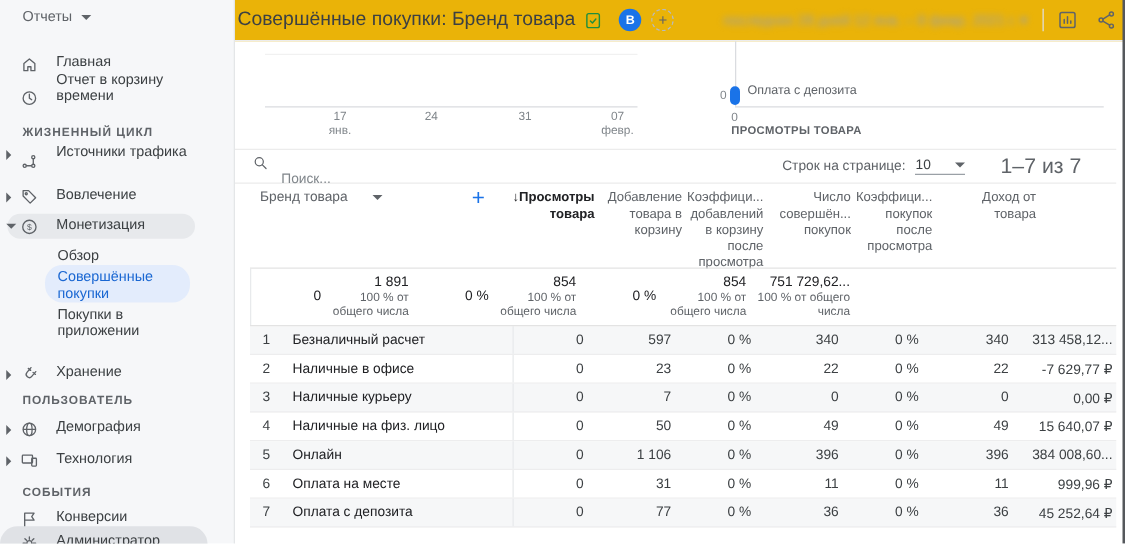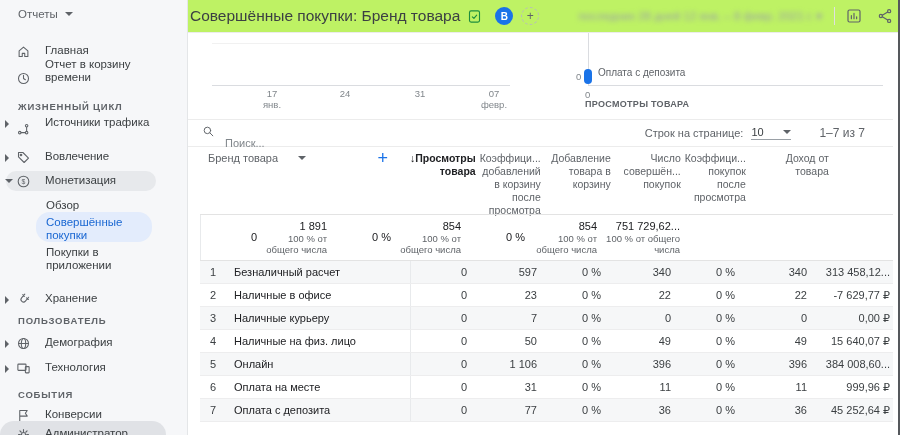--- a/index.html
+++ b/index.html
@@ -18,21 +18,21 @@
   .nav-icon svg{width:15px;height:15px;stroke:#5f6368;fill:none;stroke-width:1.7;stroke-linecap:round;stroke-linejoin:round;}
   .nav-label{position:absolute;left:45px;top:0;font-size:11.5px;line-height:13px;color:#3c4043;max-width:120px;}
   .nav-section{position:absolute;left:18px;font-size:9.5px;font-weight:600;letter-spacing:.8px;color:#5f6368;}
   .pill-gray{position:absolute;left:6px;top:171px;width:150px;height:20px;background:#e7e9ec;border-radius:10px;}
   .nav-sub{position:absolute;left:46px;font-size:11.5px;line-height:13px;color:#3c4043;max-width:115px;cursor:pointer;}
   .pill-blue{position:absolute;left:36px;top:212px;width:116px;height:30px;background:#e3ecfc;border-radius:14px;}
   .sub-selected{color:#1a67d2;}
   .admin-pill{position:absolute;left:0px;top:421px;width:166px;height:28px;background:#e0e2e6;border-radius:14px;}
 
   
-  .topbar{position:absolute;left:188px;top:0;width:712px;height:33px;background:#bef264;
+  .topbar{position:absolute;left:188px;top:0;width:712px;height:33px;background:#eab308;
           border-bottom:1px solid #ececec;box-sizing:border-box;display:flex;align-items:center;}
   .page-title{font-size:15.5px;font-weight:400;color:#3c4043;margin:0 0 0 2px;}
   .doc-check{margin-left:7px;width:15px;height:15px;}
   .doc-check svg{width:15px;height:15px;stroke:#1e8e3e;fill:none;stroke-width:1.8;stroke-linecap:round;stroke-linejoin:round;}
   .avatar{margin-left:13px;width:18px;height:18px;border-radius:50%;background:#1a73e8;color:#fff;
           font-size:10px;font-weight:bold;display:flex;align-items:center;justify-content:center;cursor:pointer;}
   .add-circle{margin-left:8px;width:16px;height:16px;border-radius:50%;border:1px dashed #b7babf;color:#5f6368;
           font-size:12px;display:flex;align-items:center;justify-content:center;cursor:pointer;}
   .tb-spacer{flex:1;}
   .daterange{filter:blur(2.5px);font-size:11.5px;color:#9aa0a6;white-space:nowrap;cursor:pointer;}
@@ -57,21 +57,21 @@
   
   .search-row{position:absolute;left:188px;top:119px;width:705px;height:28px;box-sizing:border-box;
               border-top:1px solid #ececec;border-bottom:1px solid #ececec;display:flex;align-items:center;padding-left:14px;}
   .search-icon svg{width:13px;height:13px;stroke:#5f6368;fill:none;stroke-width:1.8;stroke-linecap:round;}
   .search-input{border:0;outline:0;background:transparent;font-size:11px;color:#3c4043;margin-left:8px;width:220px;
                 font-family:Liberation Sans, sans-serif;margin-top:19px;}
   .search-input::placeholder{color:#80868b;}
   .rows-label{margin-left:auto;font-size:11px;color:#5f6368;}
   .rows-select{margin-left:8px;width:40px;border-bottom:1px solid #9aa0a6;display:flex;align-items:center;
                justify-content:space-between;font-size:11px;color:#3c4043;padding-bottom:1px;cursor:pointer;}
-  .range{font-size:12px;color:#5f6368;margin-left:28px;margin-right:28px;white-space:nowrap;}
+  .range{font-size:17px;color:#5f6368;margin-left:28px;margin-right:28px;white-space:nowrap;}
 
   
   .table{position:absolute;left:200px;top:148px;width:693px;font-size:11px;}
   .thead{display:flex;align-items:flex-start;height:66px;position:relative;}
   .dim-zone{flex:0 0 210px;box-sizing:border-box;position:relative;}
   .dim-label{position:absolute;left:8px;top:4px;color:#5f6368;display:flex;align-items:center;gap:20px;cursor:pointer;}
   .add-col{position:absolute;right:22px;top:0px;color:#1a73e8;font-size:18px;font-weight:400;cursor:pointer;}
   .mc{box-sizing:border-box;text-align:right;padding-right:4px;}
   .w0{flex:0 0 60px}.w1{flex:0 0 70px}.w2{flex:0 0 64px}.w3{flex:0 0 70px}.w4{flex:0 0 64px}.w5{flex:0 0 72px}.w6{flex:0 0 83px}
   .hcell{font-size:10.5px;line-height:13px;color:#5f6368;padding-top:4px;cursor:pointer;}
@@ -290,22 +290,22 @@
     <div class="thead">
       <div class="dim-zone">
         <span class="dim-label">
           <span>Бренд товара</span>
           <span class="caret"></span>
         </span>
         <span class="add-col">+</span>
       </div>
       <div class="metrics">
         <div class="mc w0 hcell hsorted"><span>↓</span><span>Просмотры товара</span></div>
+        <div class="mc w1 hcell">Добавление товара в корзину</div>
         <div class="mc w2 hcell">Коэффици... добавлений в корзину после просмотра</div>
-        <div class="mc w1 hcell">Добавление товара в корзину</div>
         <div class="mc w3 hcell">Число совершён... покупок</div>
         <div class="mc w4 hcell">Коэффици... покупок после просмотра</div>
         <div class="mc w6 hcell">Доход от товара</div>
       </div>
     </div>
 
     <div class="trow-totals" style="position:relative">
       <div class="metrics">
         <div class="mc w0 tcell">
             <span class="tval">0</span>

